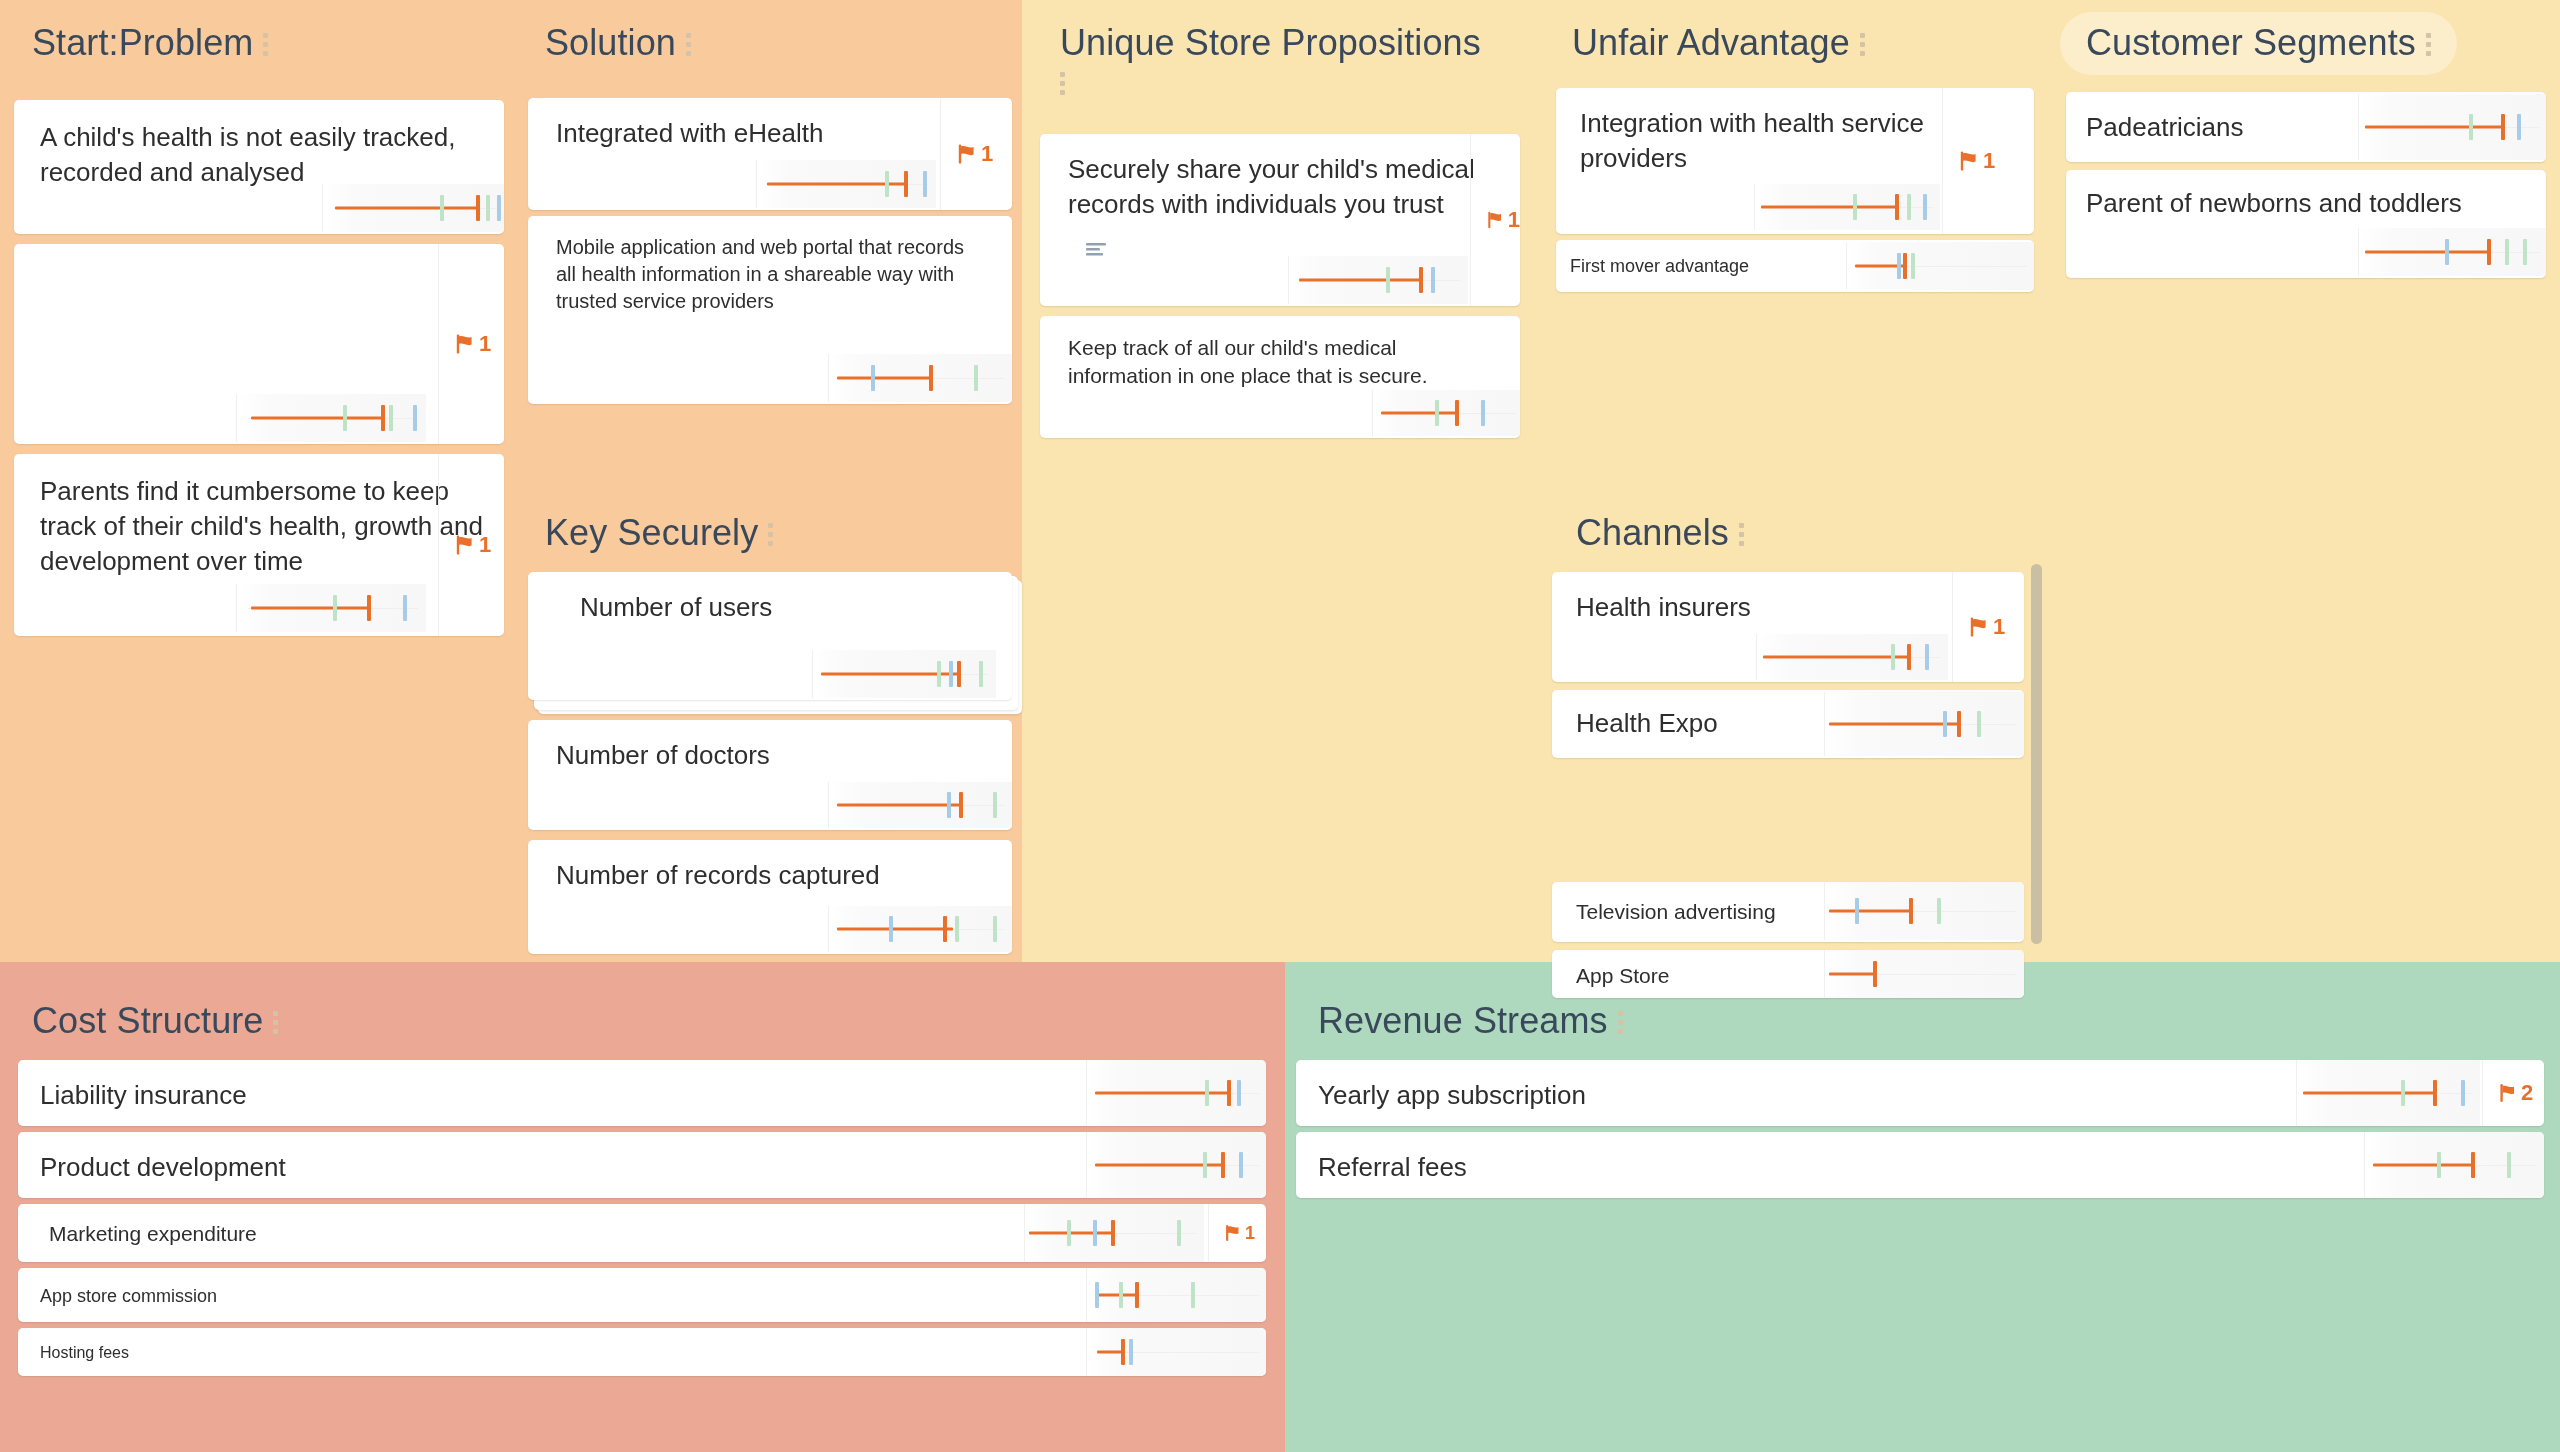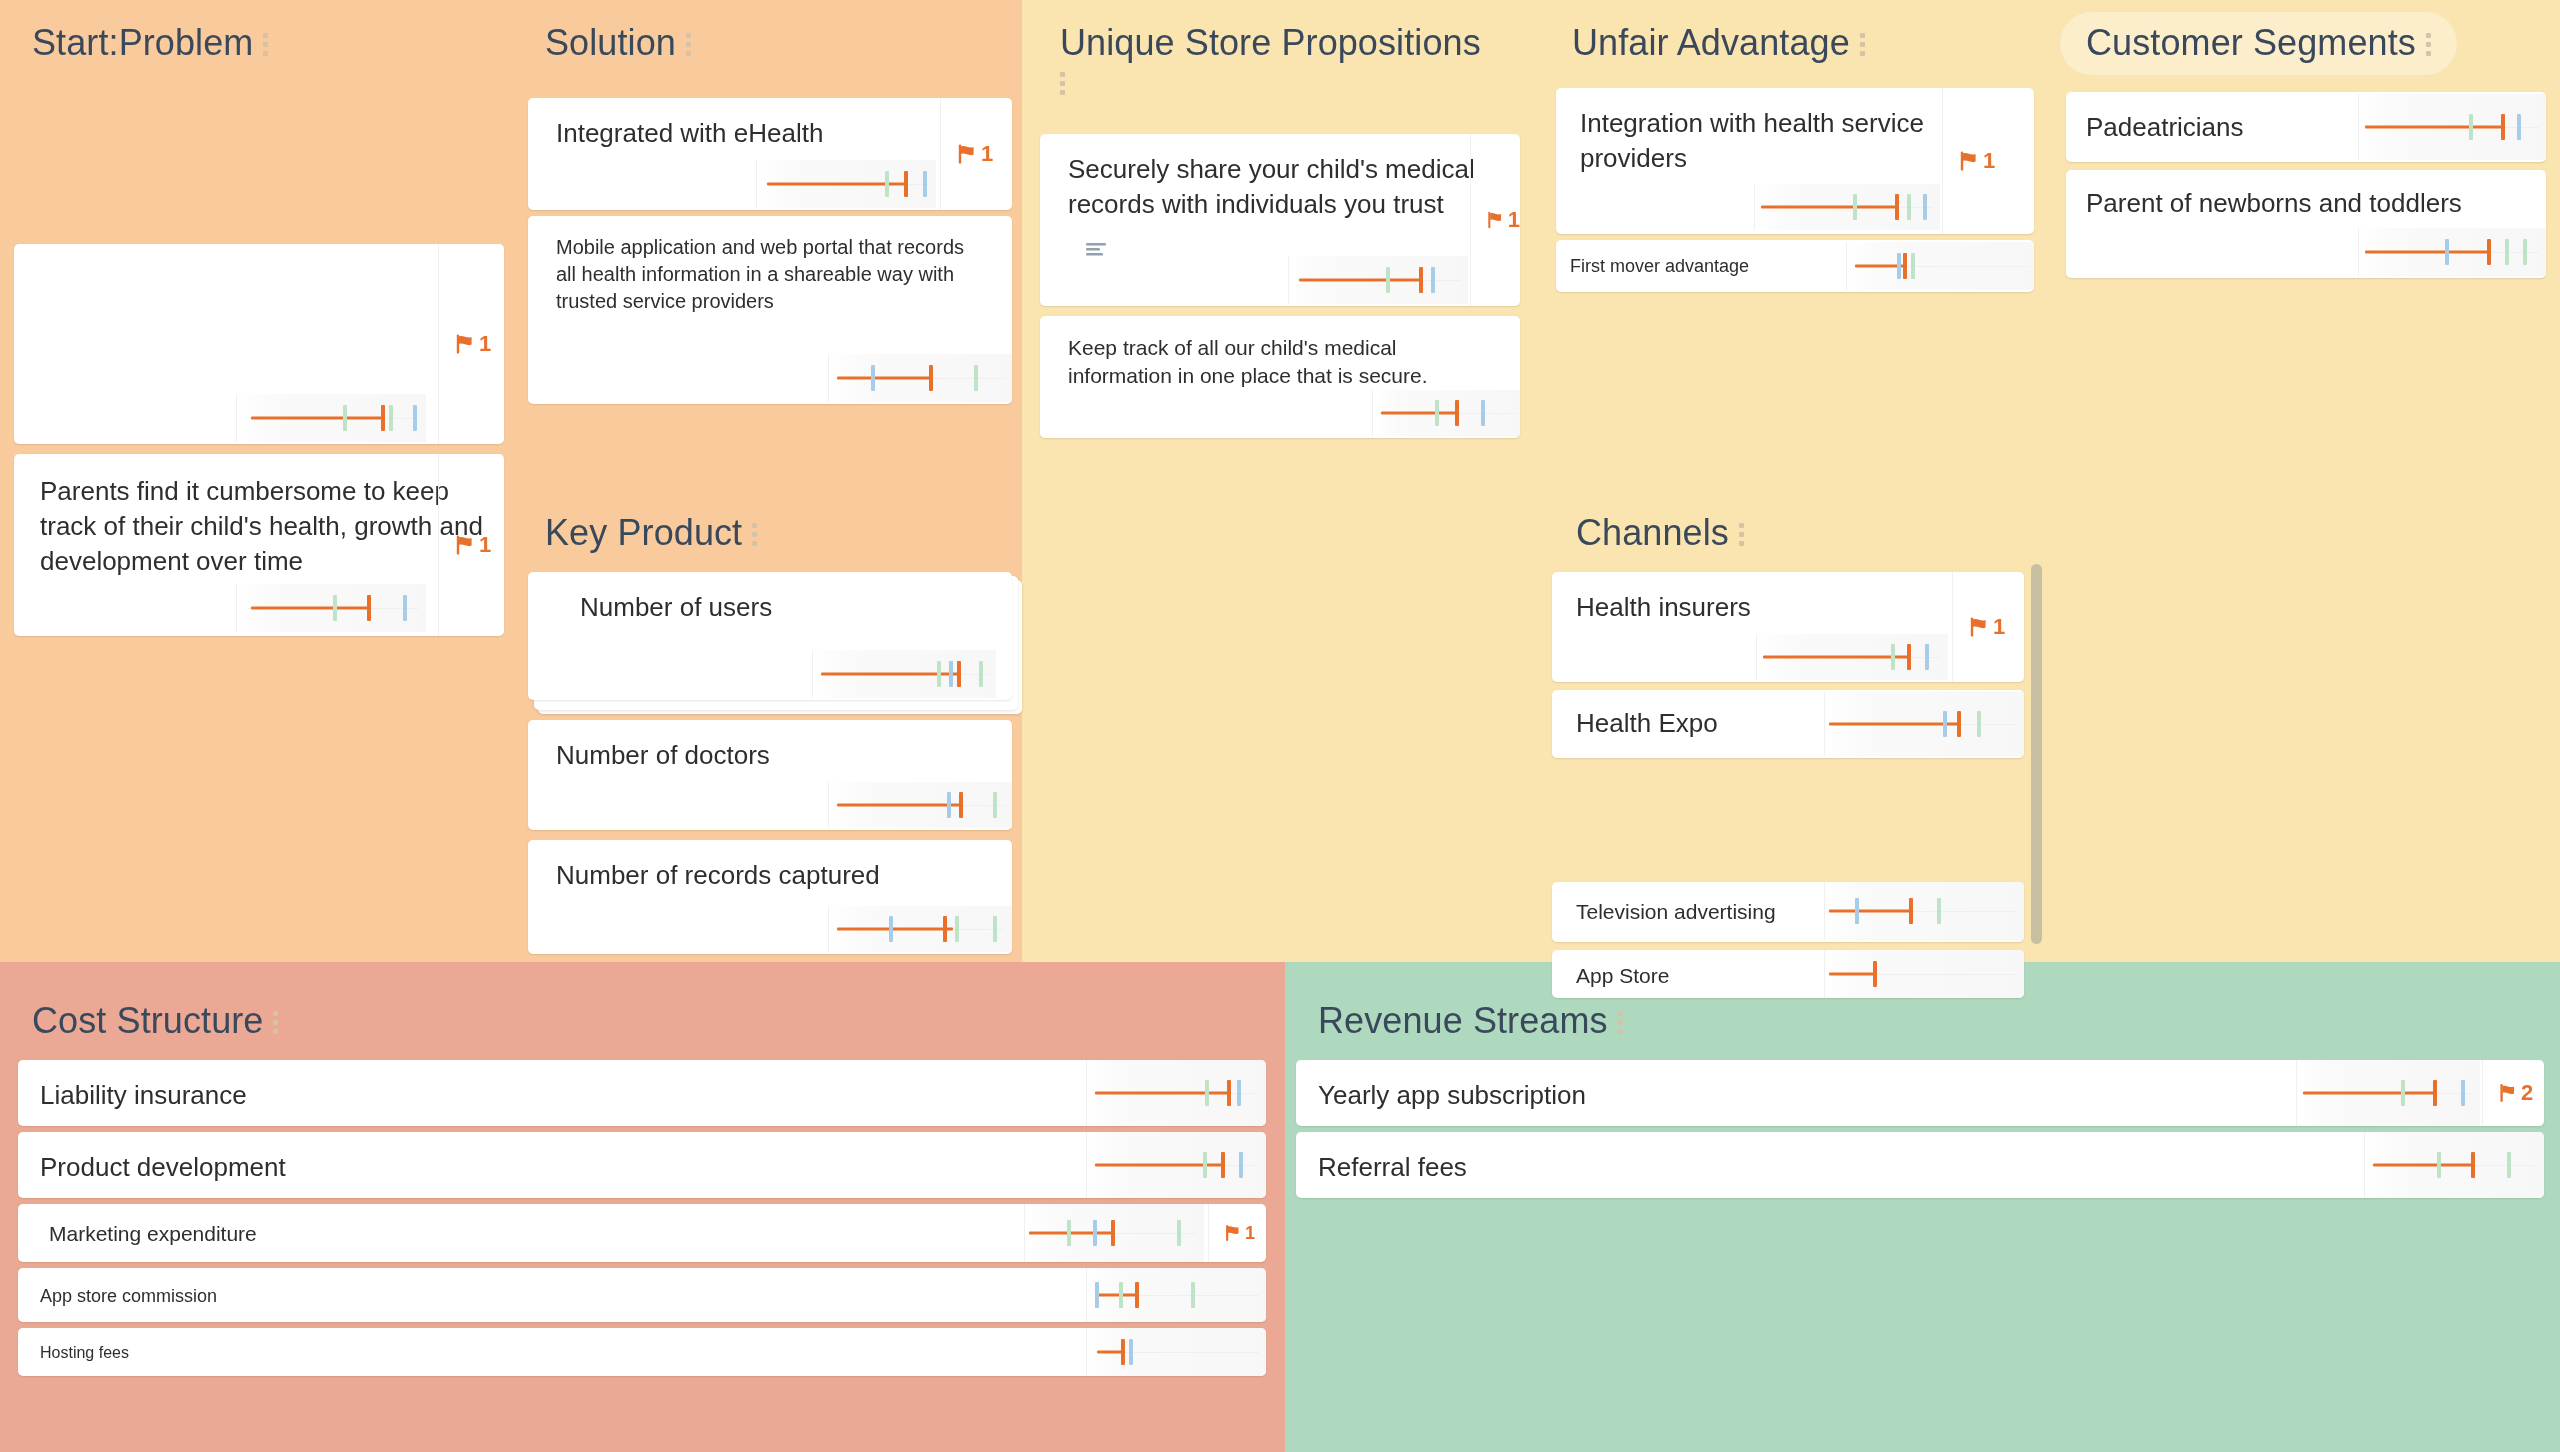--- a/index.html
+++ b/index.html
@@ -177,20 +177,31 @@
 
   <div class="sec-head" style="left:32px; top:22px;">
     <span class="sec-title">Start:Problem</span>
     <span class="dots">
         <i></i>
         <i></i>
         <i></i>
       </span>
   </div>
 
+  <div class="card" style="left:14px; top:100px; width:490px; height:134px;">
+    <div class="card-text t-xl" style="left:26px; top:20px; width:430px;">A child's health is not easily tracked, recorded and analysed</div>
+    <div class="slider" style="left:308px; top:84px; width:182px; height:48px;">
+      <div class="track"></div>
+      <div class="bar" style="left:12px; width:143px;"></div>
+      <div class="tick green" style="left:117px;"></div>
+      <div class="cap" style="left:153px;"></div>
+      <div class="tick green" style="left:163px;"></div>
+      <div class="tick blue" style="left:174px;"></div>
+    </div>
+  </div>
 
   <div class="card" style="left:14px; top:244px; width:490px; height:200px;">
     <div class="slider" style="left:222px; top:150px; width:190px; height:48px;">
       <div class="track"></div>
       <div class="bar" style="left:14px; width:132px;"></div>
       <div class="tick green" style="left:106px;"></div>
       <div class="cap" style="left:144px;"></div>
       <div class="tick green" style="left:152px;"></div>
       <div class="tick blue" style="left:176px;"></div>
     </div>
@@ -253,21 +264,21 @@
     <div class="slider" style="left:300px; top:138px; width:184px; height:48px;">
       <div class="track"></div>
       <div class="bar" style="left:8px; width:95px;"></div>
       <div class="tick blue" style="left:42px;"></div>
       <div class="cap" style="left:100px;"></div>
       <div class="tick green" style="left:145px;"></div>
     </div>
   </div>
 
   <div class="sec-head" style="left:545px; top:512px;">
-    <span class="sec-title">Key Product</span>
+    <span class="sec-title">Key Securely</span>
     <span class="dots">
         <i></i>
         <i></i>
         <i></i>
       </span>
   </div>
 
   <div class="stack-l2" style="left:538px; top:580px; width:484px; height:134px;"></div>
   <div class="stack-l1" style="left:534px; top:576px; width:484px; height:134px;"></div>
 

